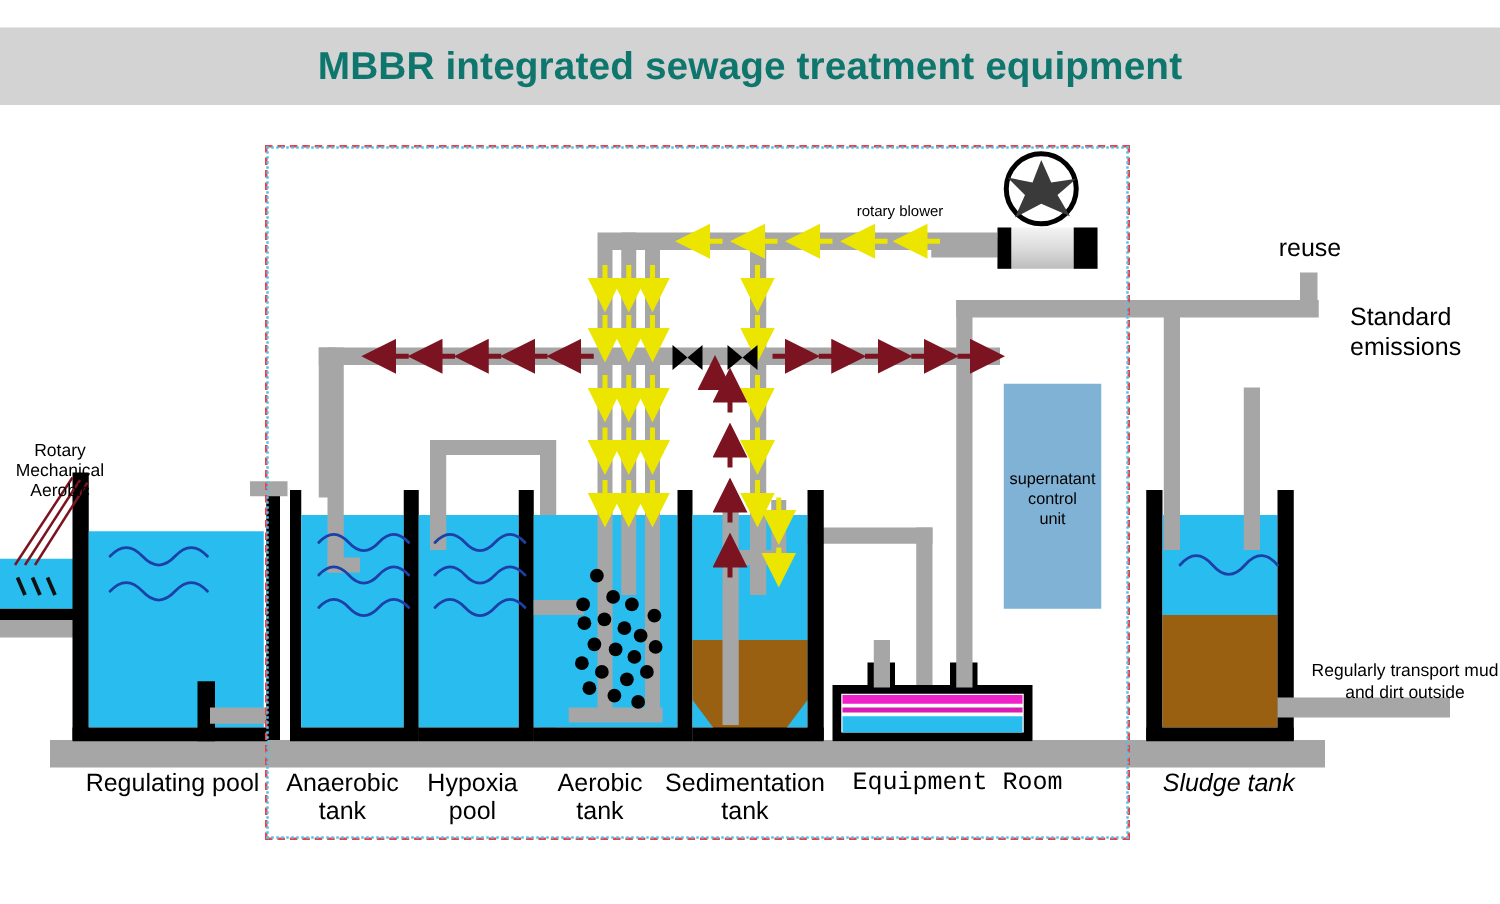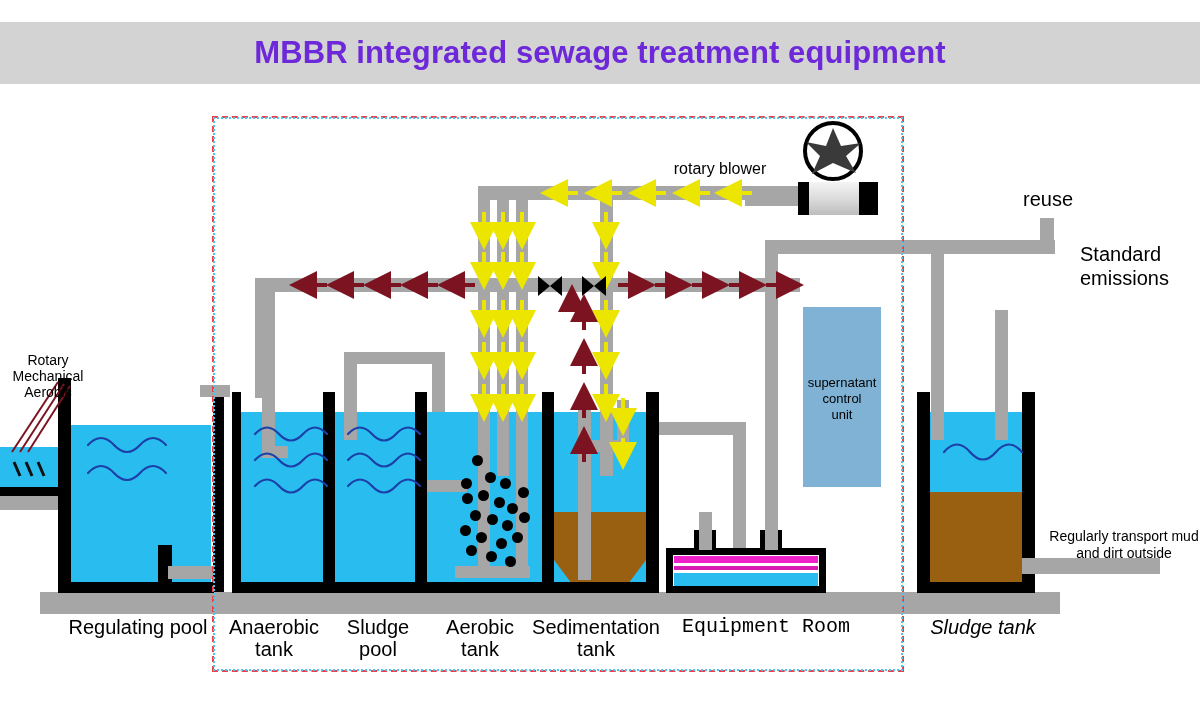--- a/index.html
+++ b/index.html
@@ -23,21 +23,21 @@
     background: #d3d3d3;
   }
   #title-text {
     position: absolute;
     left: 0; top: 0;
     width: 1200px; height: 62px;
     line-height: 62px;
     text-align: center;
     font-size: 31px;
     font-weight: bold;
-    color: #6d28d9;
+    color: #0f766e;
     letter-spacing: 0.1px;
   }
   
   .pipe   { position: absolute; background: #a6a6a6; }
   .wall   { position: absolute; background: #000000; }
   .water  { position: absolute; background: #29bdef; }
   .sludge { position: absolute; background: #9a6011; }
   .lbl {
     position: absolute;
     color: #000000;
@@ -278,36 +278,36 @@
 
   <div style="position:absolute; left:212px; top:116px; width:692px; height:556px;
               border:2px dashed #e8414a; box-sizing:border-box;"></div>
   <div style="position:absolute; left:213px; top:117px; width:690px; height:554px;
               border:2px dotted #4fc3e8; box-sizing:border-box;"></div>
 
   <div class="lbl" style="left:0px; top:352px; width:96px; font-size:14px; line-height:16px;">Rotary
 Mechanical
 Aerobic</div>
 
-  <div class="lbl" style="left:625px; top:158px; width:190px; font-size:16px;">rotary blower</div>
+  <div class="lbl" style="left:625px; top:158px; width:190px; font-size:12px;">rotary blower</div>
 
 
   <div class="lbl" style="left:1008px; top:188px; width:80px; font-size:20px;">reuse</div>
 
   <div class="lbl" style="left:1080px; top:242px; width:120px; font-size:20px; line-height:24px; text-align:left;">Standard
 emissions</div>
 
 
   <div class="lbl" style="left:1048px; top:528px; width:152px; font-size:14px; line-height:17px;">Regularly transport mud
 and dirt outside</div>
 
   <div class="lbl" style="left:60px; top:616px; width:156px; font-size:20px;">Regulating pool</div>
   <div class="lbl" style="left:224px; top:616px; width:100px; font-size:20px;">Anaerobic
 tank</div>
-  <div class="lbl" style="left:330px; top:616px; width:96px; font-size:20px;">Sludge
+  <div class="lbl" style="left:330px; top:616px; width:96px; font-size:20px;">Hypoxia
 pool</div>
   <div class="lbl" style="left:432px; top:616px; width:96px; font-size:20px;">Aerobic
 tank</div>
   <div class="lbl" style="left:526px; top:616px; width:140px; font-size:20px;">Sedimentation
 tank</div>
   <div class="lbl" style="left:676px; top:616px; width:180px; font-size:20px;font-family:Liberation Mono, monospace;">Equipment Room</div>
   <div class="lbl" style="left:908px; top:616px; width:150px; font-size:20px;font-style:italic;">Sludge tank</div>
 
 </div>
 

